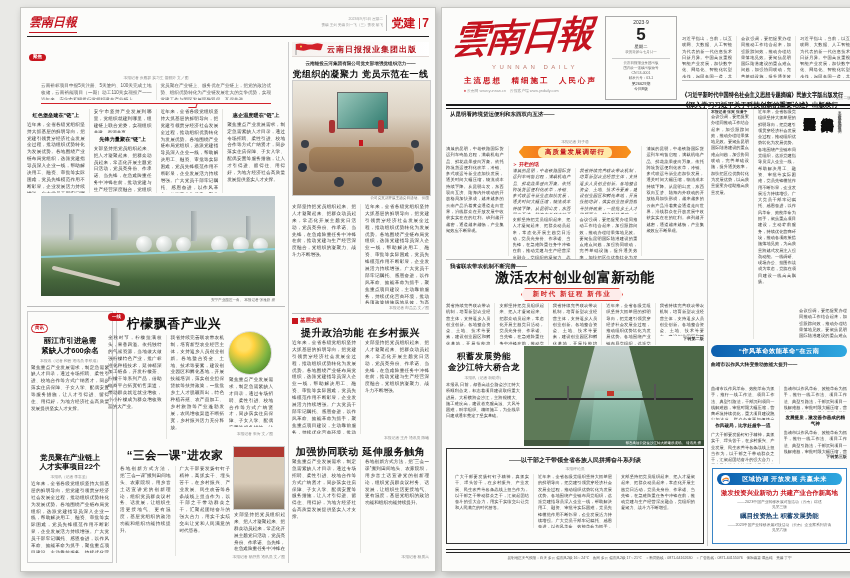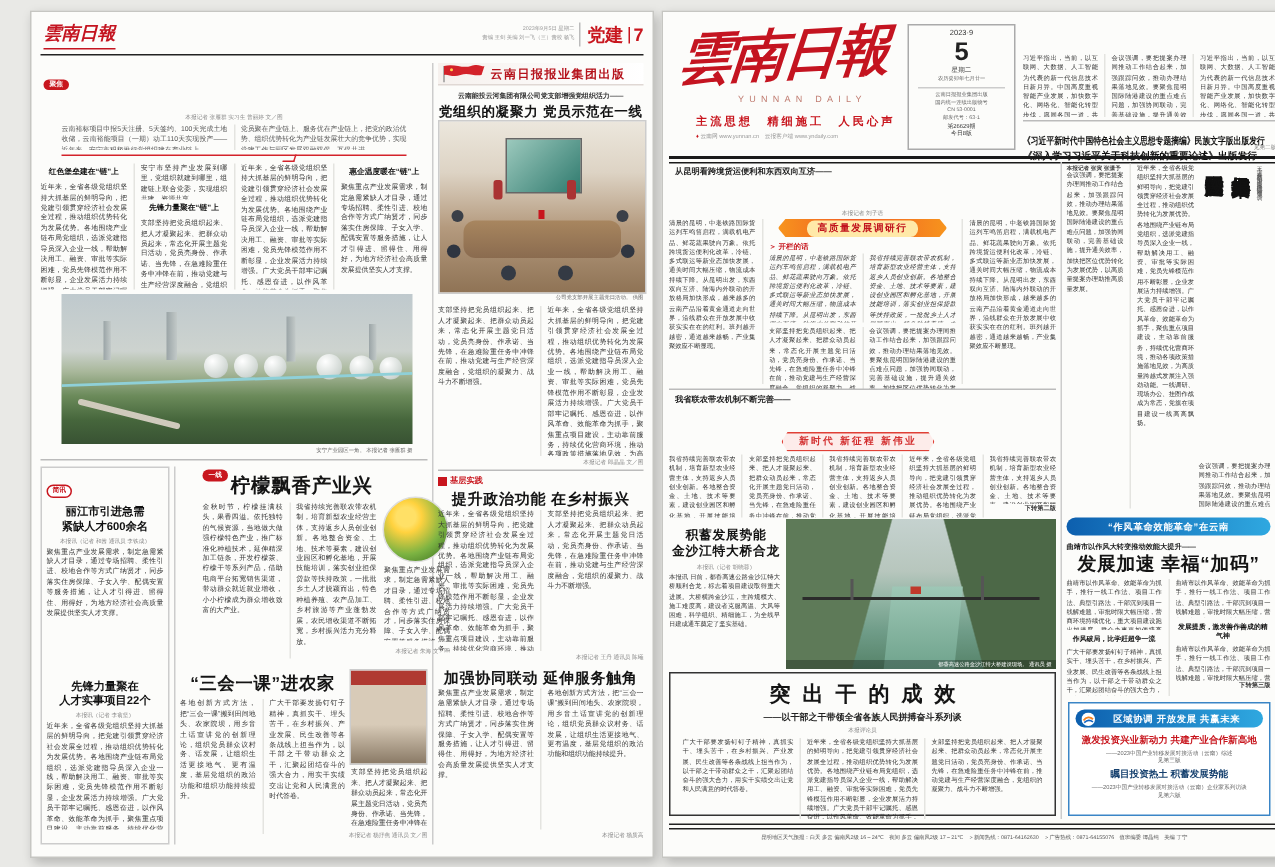--- a/index.html
+++ b/index.html
@@ -107,28 +107,28 @@
 
   <div class="abs" style="left:6px;top:303px;width:86px;height:252px;border:.5px solid #ccc;padding:3px;box-sizing:border-box;">
     <span class="pill-o">简讯</span>
     <div class="ct" style="font-size:7.5px;font-weight:900;line-height:1.3;margin-top:3px;color:#111;">
       <div>丽江市引进急需</div>
       <div>紧缺人才600余名</div>
     </div>
     <div class="ct by" style="margin:2px 0;">本报讯（记者 和茜 通讯员 李铁成）</div>
     <div class="bt" style="height:84px;">聚焦重点产业发展需求，制定急需紧缺人才目录，通过专场招聘、柔性引进、校地合作等方式广纳贤才，同步落实住房保障、子女入学、配偶安置等服务措施，让人才引得进、留得住、用得好，为地方经济社会高质量发展提供坚实人才支撑。</div>
     <div class="ct" style="font-size:7.5px;font-weight:900;line-height:1.3;margin-top:4px;color:#111;">
-      <div>先锋力量聚在</div>
+      <div>党员聚在产业链上</div>
       <div>人才实事项目22个</div>
     </div>
     <div class="ct by" style="margin:2px 0;">本报讯（记者 李翕坚）</div>
     <div class="bt" style="height:72px;">近年来，全省各级党组织坚持大抓基层的鲜明导向，把党建引领贯穿经济社会发展全过程，推动组织优势转化为发展优势。各地围绕产业链布局党组织，选派党建指导员深入企业一线，帮助解决用工、融资、审批等实际困难，党员先锋模范作用不断彰显，企业发展活力持续增强。广大党员干部牢记嘱托、感恩奋进，以作风革命、效能革命为抓手，聚焦重点项目建设，主动靠前服务，持续优化营商环境，推动各项政策措施落地见效，为高质量跨越式发展注入强劲动能。一线调研、现场办公、挂图作战成为常态，党旗在项目建设一线高高飘扬。</div>
   </div>
 
-  <div class="abs" style="left:114px;top:303px;width:165px;height:132px;">
+  <div class="abs" style="left:87px;top:303px;width:165px;height:132px;">
     <span class="pill" style="position:absolute;left:0;top:2px;">一线</span>
     <div class="abs ct hl" style="left:14px;width:104px;top:4px;font-size:13px;">柠檬飘香产业兴</div>
     <div class="photo" style="right:1px;top:20px;width:42px;height:42px;border-radius:50%;background:radial-gradient(circle at 35% 30%,#ffe066 0 16%,#ffd23f 26%,#7cb342 62%,#33691e 100%);border:.5px solid #ddd;"></div>
     <div class="abs cols ruled" style="left:0;top:24px;width:116px;height:104px;">
       <div class="col bt">金秋时节，柠檬挂满枝头，果香四溢。依托独特的气候资源，当地做大做强柠檬特色产业，推广标准化种植技术，延伸精深加工链条，开发柠檬茶、柠檬干等系列产品，借助电商平台拓宽销售渠道，带动群众就近就业增收，小小柠檬成为群众增收致富的大产业。</div>
       <div class="col bt">我省持续完善联农带农机制，培育新型农业经营主体，支持返乡人员创业创新。各地整合资金、土地、技术等要素，建设创业园区和孵化基地，开展技能培训，落实创业担保贷款等扶持政策，一批批乡土人才脱颖而出，特色种植养殖、农产品加工、乡村旅游等产业蓬勃发展，农民增收渠道不断拓宽，乡村振兴活力充分释放。</div>
     </div>
     <div class="abs bt" style="left:121px;top:66px;width:44px;height:50px;">聚焦重点产业发展需求，制定急需紧缺人才目录，通过专场招聘、柔性引进、校地合作等方式广纳贤才，同步落实住房保障、子女入学、配偶安置等服务措施，让人才引得进、留得住、用得好，为地方经济社会高质量发展提供坚实人才支撑。</div>
     <div class="abs rt by" style="right:0;top:120px;width:60px;">本报记者 朱海 文／图</div>
   </div>
@@ -245,20 +245,21 @@
       <div class="cols ruled" style="height:42px;margin-top:3px;">
         <div class="col bt2">支部坚持把党员组织起来、把人才凝聚起来、把群众动员起来，常态化开展主题党日活动，党员亮身份、作承诺、当先锋，在急难险重任务中冲锋在前，推动党建与生产经营深度融合，党组织的凝聚力、战斗力不断增强。</div>
         <div class="col bt2">会议强调，要把提案办理同推动工作结合起来，加强跟踪问效，推动办理结果落地见效。要聚焦昆明国际陆港建设的重点难点问题，加强协同联动，完善基础设施，提升通关效率，加快把区位优势转化为发展优势，以高质量提案办理助推高质量发展。</div>
       </div>
     </div>
     <div class="bt2" style="width:60px;">清晨的昆明，中老铁路国际货运列车鸣笛启程，满载机电产品、鲜花蔬果驶向万象。依托跨境货运便利化改革，冷链、多式联运等新业态加快发展，通关时间大幅压缩，物流成本持续下降。从昆明出发，东西双向互济、陆海内外联动的开放格局加快形成，越来越多的云南产品沿着黄金通道走向世界，沿线群众在开放发展中收获实实在在的红利。班列越开越密，通道越来越畅，产业集聚效应不断显现。</div>
   </div>
   <div class="abs hr" style="left:4px;width:258px;top:251px;"></div>
 
   <div class="abs" style="left:8px;top:255px;font-size:5.5px;font-weight:bold;color:#222;">我省联农带农机制不断完善——</div>
+  <div class="abs ct hl" style="left:4px;width:258px;top:261px;font-size:14px;">激活农村创业创富新动能</div>
   <div class="abs ribbon-p" style="left:79px;top:280px;width:100px;height:11px;">新时代 新征程 新伟业</div>
   <div class="abs cols ruled" style="left:4px;top:295px;width:258px;height:42px;">
     <div class="col bt2">我省持续完善联农带农机制，培育新型农业经营主体，支持返乡人员创业创新。各地整合资金、土地、技术等要素，建设创业园区和孵化基地，开展技能培训，落实创业担保贷款等扶持政策，一批批乡土人才脱颖而出，特色种植养殖、农产品加工、乡村旅游等产业蓬勃发展，农民增收渠道不断拓宽，乡村振兴活力充分释放。</div>
     <div class="col bt2">支部坚持把党员组织起来、把人才凝聚起来、把群众动员起来，常态化开展主题党日活动，党员亮身份、作承诺、当先锋，在急难险重任务中冲锋在前，推动党建与生产经营深度融合，党组织的凝聚力、战斗力不断增强。</div>
     <div class="col bt2">我省持续完善联农带农机制，培育新型农业经营主体，支持返乡人员创业创新。各地整合资金、土地、技术等要素，建设创业园区和孵化基地，开展技能培训，落实创业担保贷款等扶持政策，一批批乡土人才脱颖而出，特色种植养殖、农产品加工、乡村旅游等产业蓬勃发展，农民增收渠道不断拓宽，乡村振兴活力充分释放。</div>
     <div class="col bt2">近年来，全省各级党组织坚持大抓基层的鲜明导向，把党建引领贯穿经济社会发展全过程，推动组织优势转化为发展优势。各地围绕产业链布局党组织，选派党建指导员深入企业一线，帮助解决用工、融资、审批等实际困难，党员先锋模范作用不断彰显，企业发展活力持续增强。广大党员干部牢记嘱托、感恩奋进，以作风革命、效能革命为抓手，聚焦重点项目建设，主动靠前服务，持续优化营商环境，推动各项政策措施落地见效，为高质量跨越式发展注入强劲动能。一线调研、现场办公、挂图作战成为常态，党旗在项目建设一线高高飘扬。</div>
     <div class="col">
       <div class="bt2" style="height:33px;">我省持续完善联农带农机制，培育新型农业经营主体，支持返乡人员创业创新。各地整合资金、土地、技术等要素，建设创业园区和孵化基地，开展技能培训，落实创业担保贷款等扶持政策，一批批乡土人才脱颖而出，特色种植养殖、农产品加工、乡村旅游等产业蓬勃发展，农民增收渠道不断拓宽，乡村振兴活力充分释放。</div>
       <div class="rt" style="font-size:4.2px;font-weight:bold;color:#333;">下转第二版</div>
     </div>
@@ -275,21 +276,20 @@
     <div style="position:absolute;left:6%;right:6%;top:52%;height:1.8px;background:#2b2b2b;"></div>
     <div style="position:absolute;left:46%;top:45%;width:7px;height:5px;background:#c0392b;"></div>
     <div style="position:absolute;left:72%;top:38%;width:2px;height:16px;background:#555;"></div>
     <div style="position:absolute;left:24%;top:40%;width:2px;height:14px;background:#555;"></div>
     <div style="position:absolute;left:0;right:0;bottom:0;background:rgba(0,0,0,.28);color:#fff;font-size:3.5px;text-align:right;padding:1px 3px;">
       <span>都香高速公路金沙江特大桥建设现场。 通讯员 摄</span>
     </div>
   </div>
 
   <div class="abs" style="left:4px;top:440px;width:258px;height:96px;border:1.5px solid #333;box-sizing:border-box;padding:5px 8px;">
-    <div class="ct hl" style="font-size:14px;letter-spacing:8px;padding-left:8px;">突出干的成效</div>
     <div class="ct" style="font-size:6px;font-weight:bold;color:#222;margin-top:2px;">——以干部之干带领全省各族人民拼搏奋斗系列谈</div>
     <div class="ct by" style="margin:1px 0 3px 0;">本报评论员</div>
     <div class="cols ruled" style="height:54px;">
       <div class="col bt2">广大干部要发扬钉钉子精神，真抓实干、埋头苦干，在乡村振兴、产业发展、民生改善等各条战线上担当作为，以干部之干带动群众之干，汇聚起团结奋斗的强大合力，用实干实绩交出让党和人民满意的时代答卷。</div>
       <div class="col bt2">近年来，全省各级党组织坚持大抓基层的鲜明导向，把党建引领贯穿经济社会发展全过程，推动组织优势转化为发展优势。各地围绕产业链布局党组织，选派党建指导员深入企业一线，帮助解决用工、融资、审批等实际困难，党员先锋模范作用不断彰显，企业发展活力持续增强。广大党员干部牢记嘱托、感恩奋进，以作风革命、效能革命为抓手，聚焦重点项目建设，主动靠前服务，持续优化营商环境，推动各项政策措施落地见效，为高质量跨越式发展注入强劲动能。一线调研、现场办公、挂图作战成为常态，党旗在项目建设一线高高飘扬。</div>
       <div class="col bt2">支部坚持把党员组织起来、把人才凝聚起来、把群众动员起来，常态化开展主题党日活动，党员亮身份、作承诺、当先锋，在急难险重任务中冲锋在前，推动党建与生产经营深度融合，党组织的凝聚力、战斗力不断增强。</div>
     </div>
   </div>
 
   <div class="abs vline" style="left:265px;top:100px;height:438px;"></div>
@@ -305,21 +305,20 @@
   </div>
   <div class="abs vwrap" style="left:357px;top:100px;height:196px;">
     <span class="vk">王予波在省政协重点提案办理协商会上强调</span>
     <span class="vh">把提案办细办实办出好结果</span>
     <span class="vh">加力提速昆明国际陆港建设</span>
   </div>
   <div class="abs bt2" style="left:357px;top:300px;width:48px;height:31px;">会议强调，要把提案办理同推动工作结合起来，加强跟踪问效，推动办理结果落地见效。要聚焦昆明国际陆港建设的重点难点问题，加强协同联动，完善基础设施，提升通关效率，加快把区位优势转化为发展优势，以高质量提案办理助推高质量发展。</div>
 
   <div class="abs banner-b" style="left:269px;top:337px;width:136px;height:12px;">“作风革命效能革命”在云南</div>
   <div class="abs" style="left:269px;top:353px;font-size:4.8px;font-weight:bold;color:#222;">曲靖市以作风大转变推动效能大提升——</div>
-  <div class="abs ct hl" style="left:269px;width:136px;top:360px;font-size:12.5px;">发展加速 幸福“加码”</div>
   <div class="abs cols ruled" style="left:269px;top:378px;width:136px;height:78px;">
     <div class="col">
       <div class="bt2" style="height:34px;">曲靖市以作风革命、效能革命为抓手，推行一线工作法、项目工作法、典型引路法，干部沉到项目一线解难题，审批时限大幅压缩，营商环境持续优化，重大项目建设跑出加速度，群众办事更加便捷高效，幸福底色更加厚实。</div>
       <div class="sh" style="font-size:4.6px;">作风破局，比学赶超争一流</div>
       <div class="bt2">广大干部要发扬钉钉子精神，真抓实干、埋头苦干，在乡村振兴、产业发展、民生改善等各条战线上担当作为，以干部之干带动群众之干，汇聚起团结奋斗的强大合力，用实干实绩交出让党和人民满意的时代答卷。</div>
     </div>
     <div class="col">
       <div class="bt2" style="height:26px;">曲靖市以作风革命、效能革命为抓手，推行一线工作法、项目工作法、典型引路法，干部沉到项目一线解难题，审批时限大幅压缩，营商环境持续优化，重大项目建设跑出加速度，群众办事更加便捷高效，幸福底色更加厚实。</div>
       <div class="sh" style="font-size:4.6px;">发展提质，激发善作善成的精气神</div>
       <div class="bt2" style="height:24px;">曲靖市以作风革命、效能革命为抓手，推行一线工作法、项目工作法、典型引路法，干部沉到项目一线解难题，审批时限大幅压缩，营商环境持续优化，重大项目建设跑出加速度，群众办事更加便捷高效，幸福底色更加厚实。</div>

